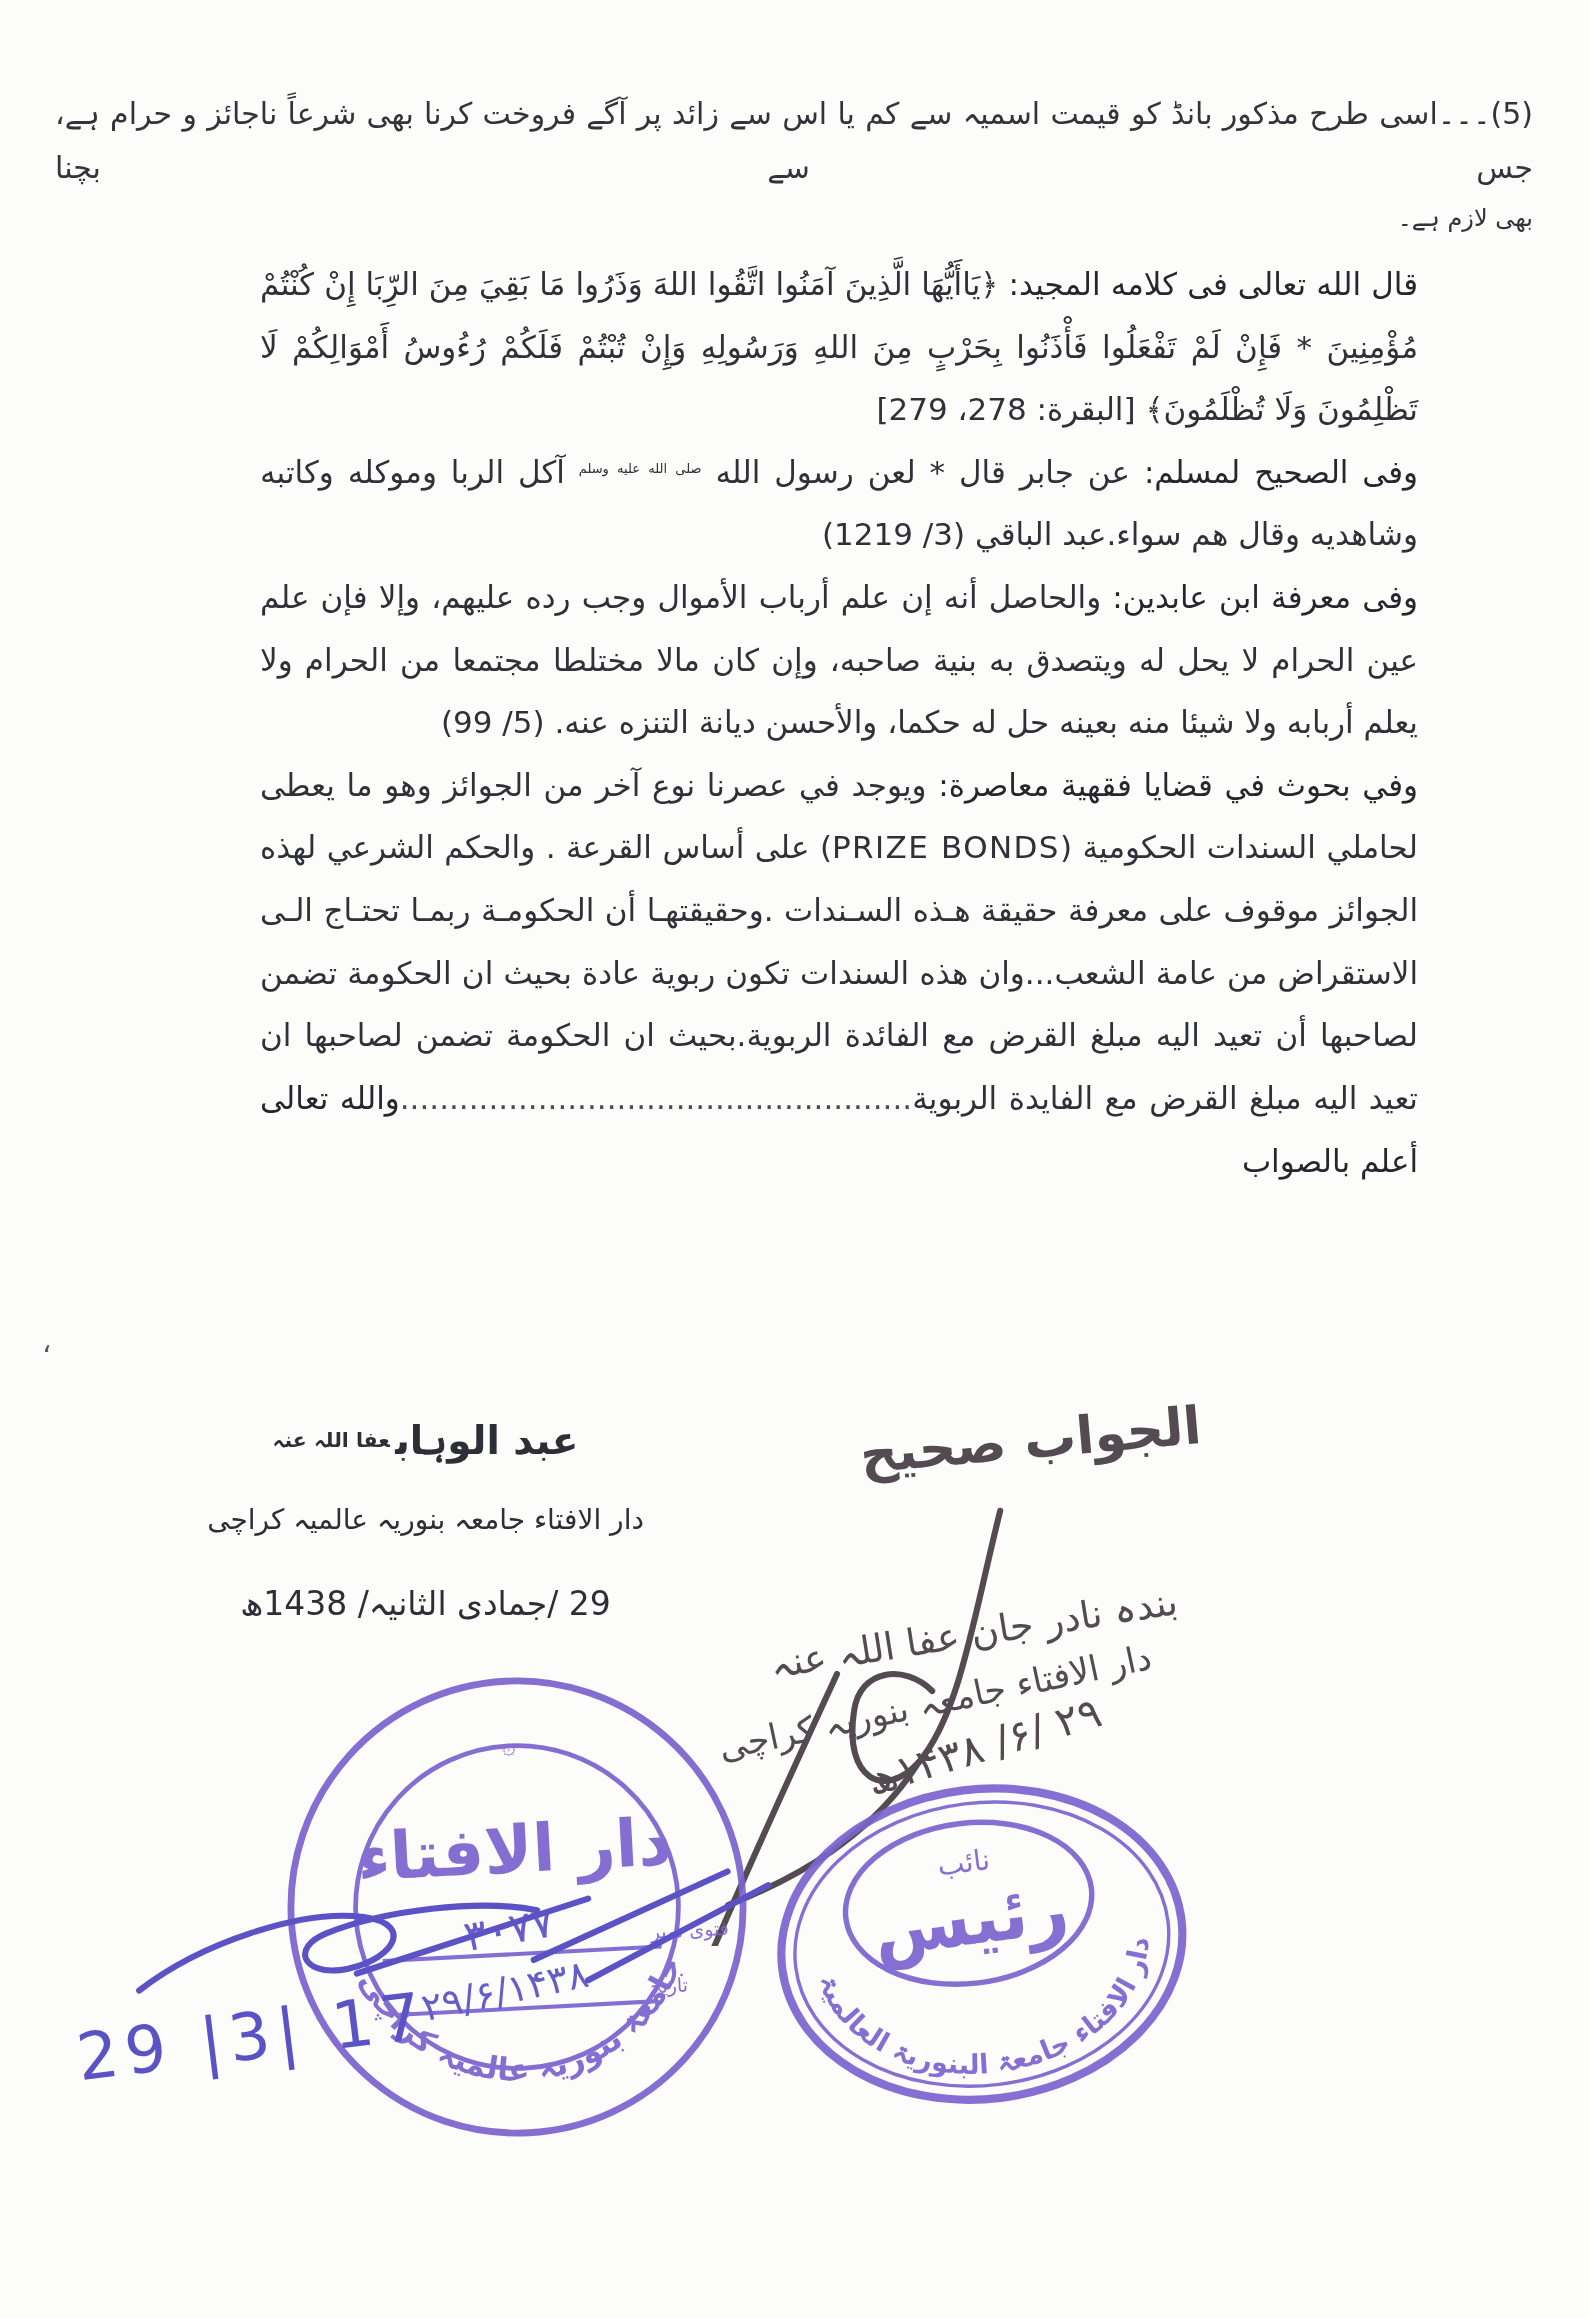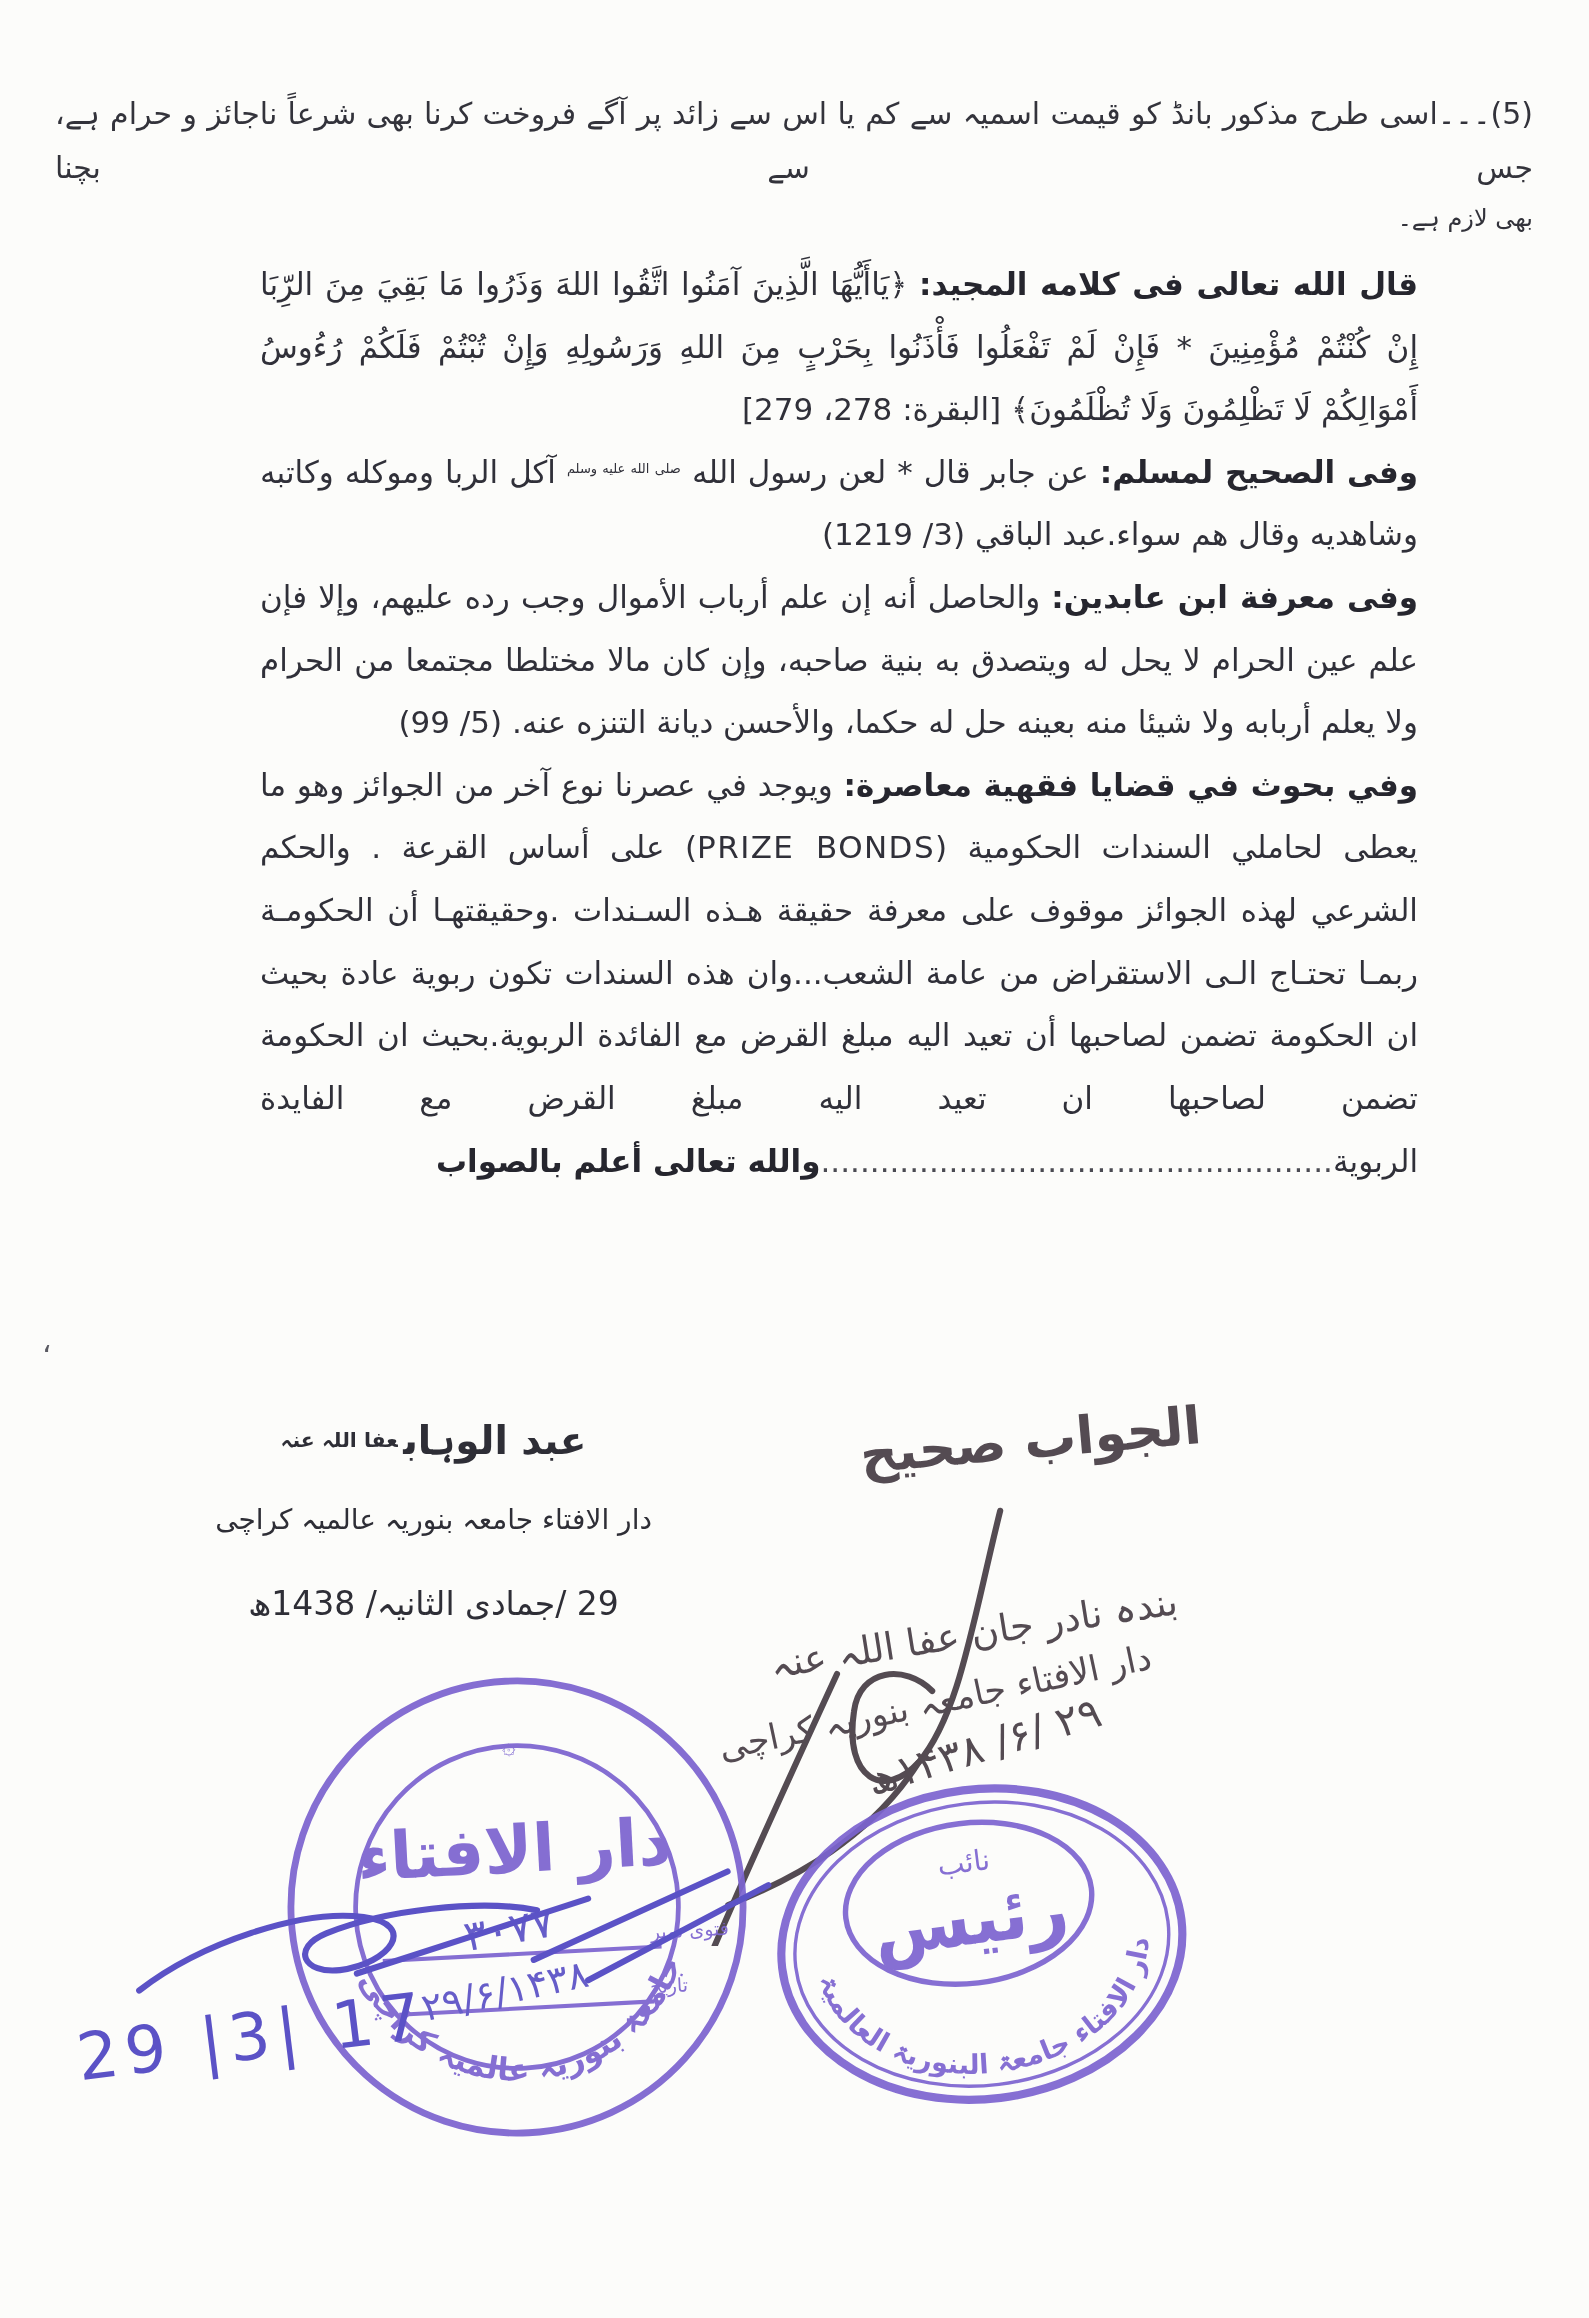--- a/index.html
+++ b/index.html
@@ -24,29 +24,29 @@
     margin:4.1px 0 0 0;font-size:24px;line-height:1.6;text-align:right;
   }
 
   
   .fatwa-body{
     position:absolute;top:253px;right:171px;width:1158px;
     direction:rtl;text-align:justify;
     font-size:31px;line-height:2.02;color:#303039;
   }
   .fatwa-body p{margin:0;}
-  .fatwa-body strong{font-weight:bold;color:#26262e;}
+  .fatwa-body strong{font-weight:normal;color:#26262e;}
   .saw{font-size:.42em;vertical-align:.75em;line-height:1;}
   .dots{letter-spacing:1.4px;color:#4a4a52;}
   .closing{font-weight:bold;margin-top:8px;}
   .latin{direction:ltr;unicode-bidi:isolate;letter-spacing:1.4px;}
 
   
   .sig-block{
-    position:absolute;top:1416px;left:199px;width:469px;
+    position:absolute;top:1416px;left:191px;width:469px;
     direction:rtl;text-align:center;color:#2e2e36;
   }
   .sig-name{font-size:39px;font-weight:bold;margin:0;line-height:1.3;}
   .sig-name .suffix{font-size:20.4px;font-weight:bold;vertical-align:.35em;margin-right:5.4px;}
   .sig-org{font-size:28px;margin:35px 0 0 0;line-height:1.3;}
   .sig-date{font-size:33px;margin:45px 0 0 0;line-height:1.3;}
 
   
   .hand{position:absolute;direction:rtl;color:#544b52;white-space:nowrap;}
   .hw-approval{top:1410px;left:847px;width:367px;text-align:center;

